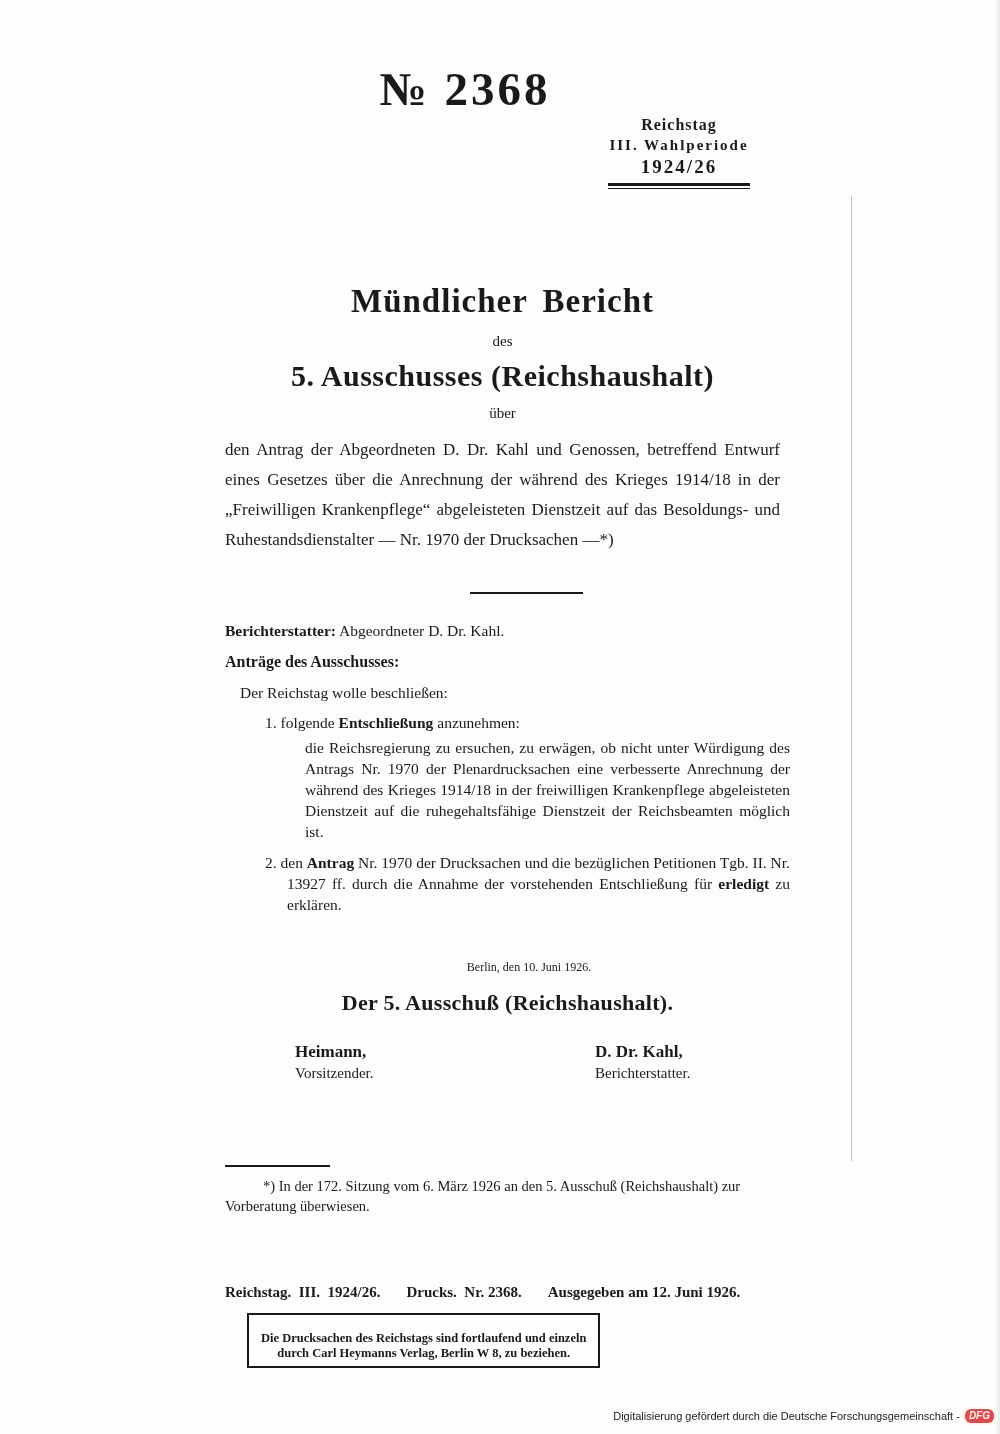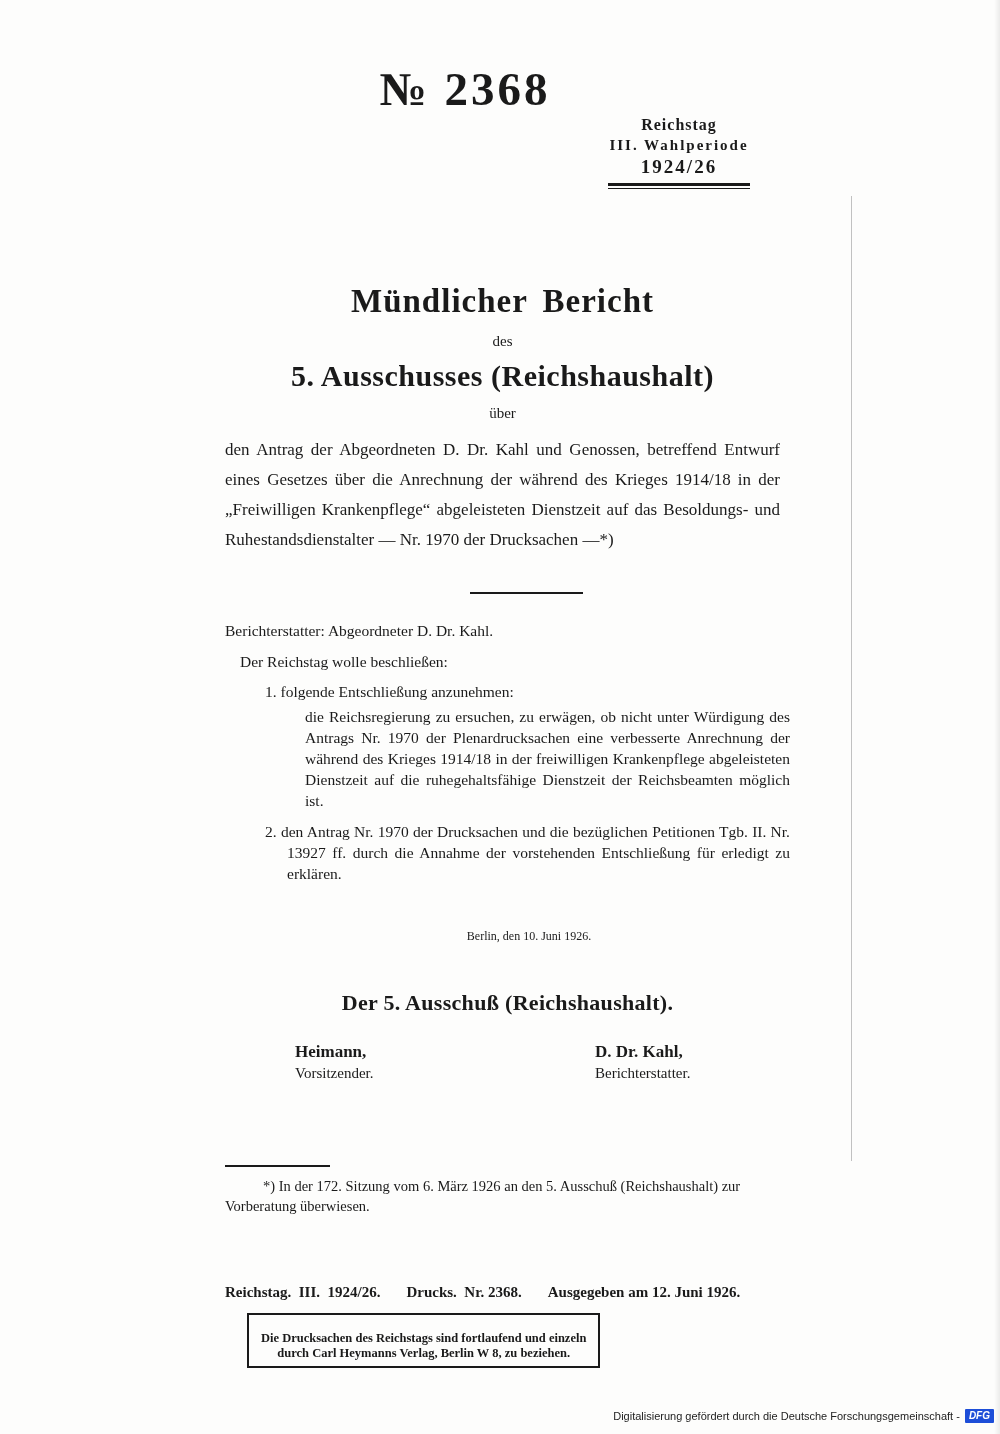--- a/index.html
+++ b/index.html
@@ -6,21 +6,21 @@
   body {
     width: 1000px; height: 1434px;
     background: #fdfdfc;
     font-family: "Liberation Serif", "DejaVu Serif", serif;
     color: #1a1a1a;
     position: relative;
     overflow: hidden;
   }
   .page { position: absolute; inset: 0; }
 
-  .b { font-weight: normal; }
+  .b { font-weight: bold; }
 
   
   .doc-number {
     position: absolute; top: 62px; left: 0; right: 70px;
     text-align: center;
     font-size: 47px; font-weight: bold; letter-spacing: 3px;
   }
 
   
   .corner {
@@ -104,24 +104,24 @@
 
   
   .credit {
     position: absolute; top: 1409px; right: 6px;
     display: flex; align-items: center; gap: 5px;
     font-family: "Liberation Sans", sans-serif;
     font-size: 11px; color: #222;
   }
   .dfg-logo {
     display: inline-block;
-    background: #1d4ed8; color: #ffffff;
+    background: #ef4444; color: #ffffff;
     font-weight: bold; font-style: italic;
     font-size: 10px; line-height: 14px;
-    padding: 0 4px; border-radius: 1px;
+    padding: 0 4px; border-radius: 6px;
   }
 
   
   .scan-vline {
     position: absolute; left: 851px; top: 196px;
     width: 1px; height: 965px;
     background: #8f8f8f; opacity: .55;
   }
   .scan-right-edge {
     position: absolute; top: 0; right: 0; width: 6px; height: 100%;
@@ -148,20 +148,21 @@
     <div class="title-des">des</div>
     <h2 class="title-committee">5. Ausschusses (Reichshaushalt)</h2>
     <div class="title-ueber">über</div>
     <p class="subject">den Antrag der Abgeordneten D. Dr. Kahl und Genossen, betreffend Entwurf eines Gesetzes über die Anrechnung der während des Krieges 1914/18 in der „Freiwilligen Krankenpflege“ abgeleisteten Dienstzeit auf das Besoldungs- und Ruhestandsdienstalter — Nr. 1970 der Drucksachen —*)</p>
   </div>
 
   <div class="subject-rule"></div>
 
   <div class="bodyblock">
     <p class="rapporteur"><span class="b">Berichterstatter:</span> <span>Abgeordneter D. Dr. Kahl.</span></p>
+    <p class="motions-heading b">Anträge des Ausschusses:</p>
     <p class="intro">Der Reichstag wolle beschließen:</p>
     <p class="item1"><span>1. folgende </span><span class="b">Entschließung</span><span> anzunehmen:</span></p>
     <p class="item-body">die Reichsregierung zu ersuchen, zu erwägen, ob nicht unter Würdigung des Antrags Nr. 1970 der Plenardrucksachen eine verbesserte Anrechnung der während des Krieges 1914/18 in der freiwilligen Krankenpflege abgeleisteten Dienstzeit auf die ruhegehaltsfähige Dienstzeit der Reichsbeamten möglich ist.</p>
     <p class="item2"><span>2. den </span><span class="b">Antrag</span><span> Nr. 1970 der Drucksachen und die bezüglichen Petitionen Tgb. II. Nr. 13927 ff. durch die Annahme der vorstehenden Entschließung für </span><span class="b">erledigt</span><span> zu erklären.</span></p>
     <p class="dateline">Berlin, den 10. Juni 1926.</p>
   </div>
 
   <div class="closing">
     <div class="committee-line">Der 5. Ausschuß (Reichshaushalt).</div>
     <div class="sig-row">

